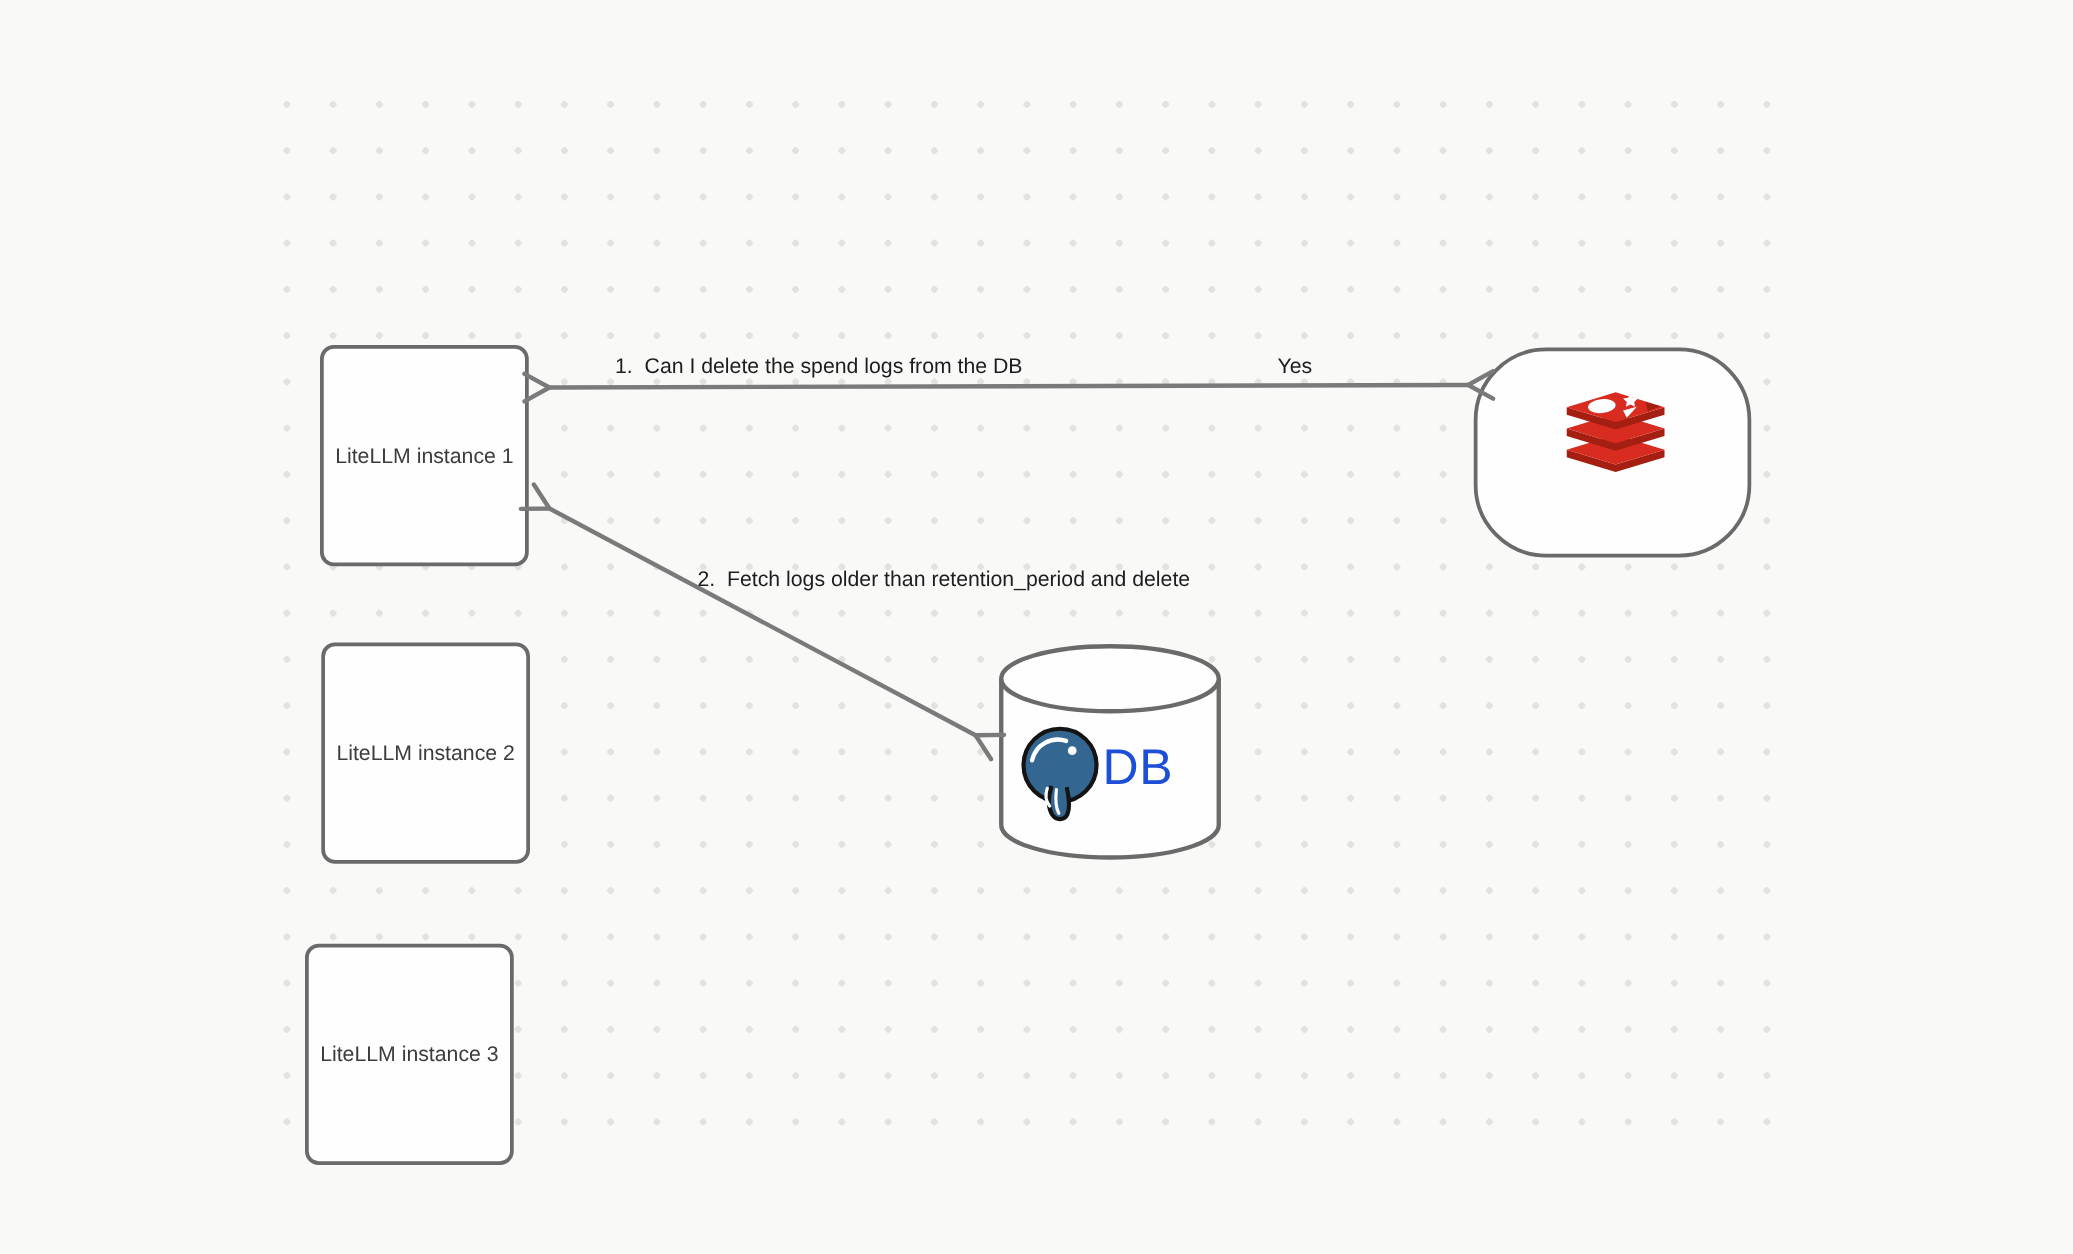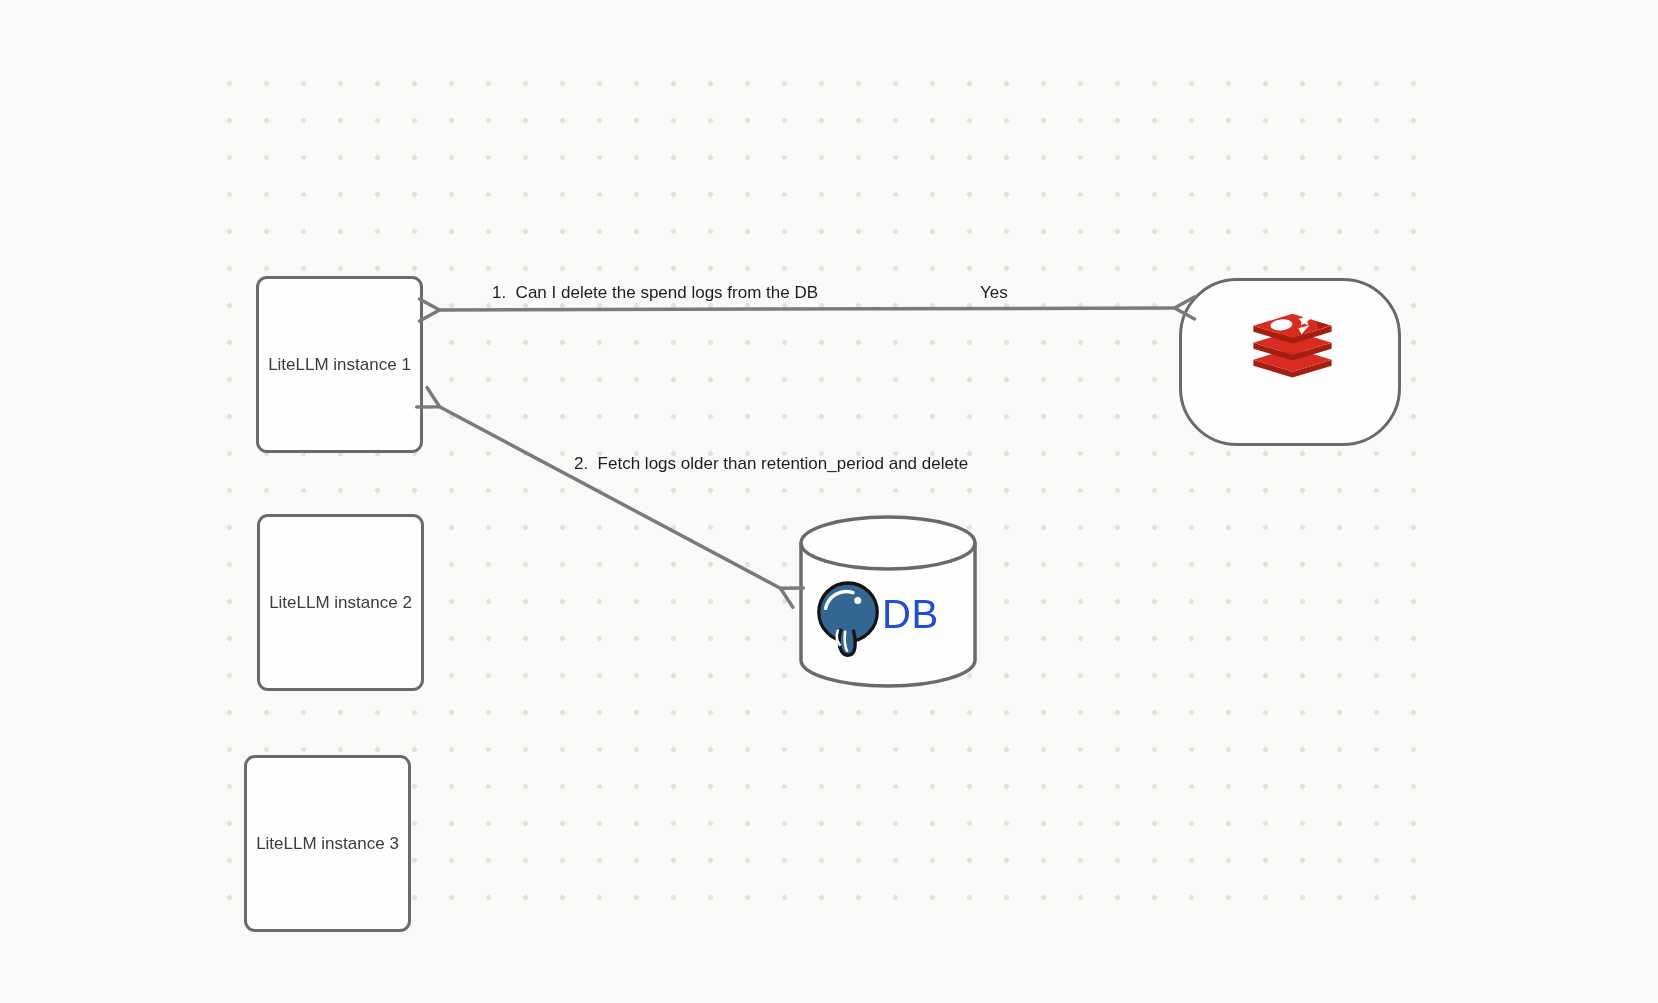--- a/index.html
+++ b/index.html
@@ -83,22 +83,22 @@
     pointer-events: none;
   }
   .edge-label {
     position: absolute;
     font-size: 17px;
     font-weight: 400;
     color: #1d1d20;
     white-space: pre;
   }
   #edge1-label { left: 492px; top: 283px; }
-  #edge1-reply { left: 980px; top: 283px; }
-  #edge2-label { left: 574px; top: 454px; text-align: center; }
+  #edge1-reply { left: 1022px; top: 283px; }
+  #edge2-label { left: 558px; top: 454px; text-align: center; }
 </style>
 </head>
 <body>
 
 <div class="dot-grid"></div>
 
 <div id="instance1" class="node-box">
   <span class="node-label">LiteLLM instance 1</span>
 </div>
 <div id="instance2" class="node-box">

